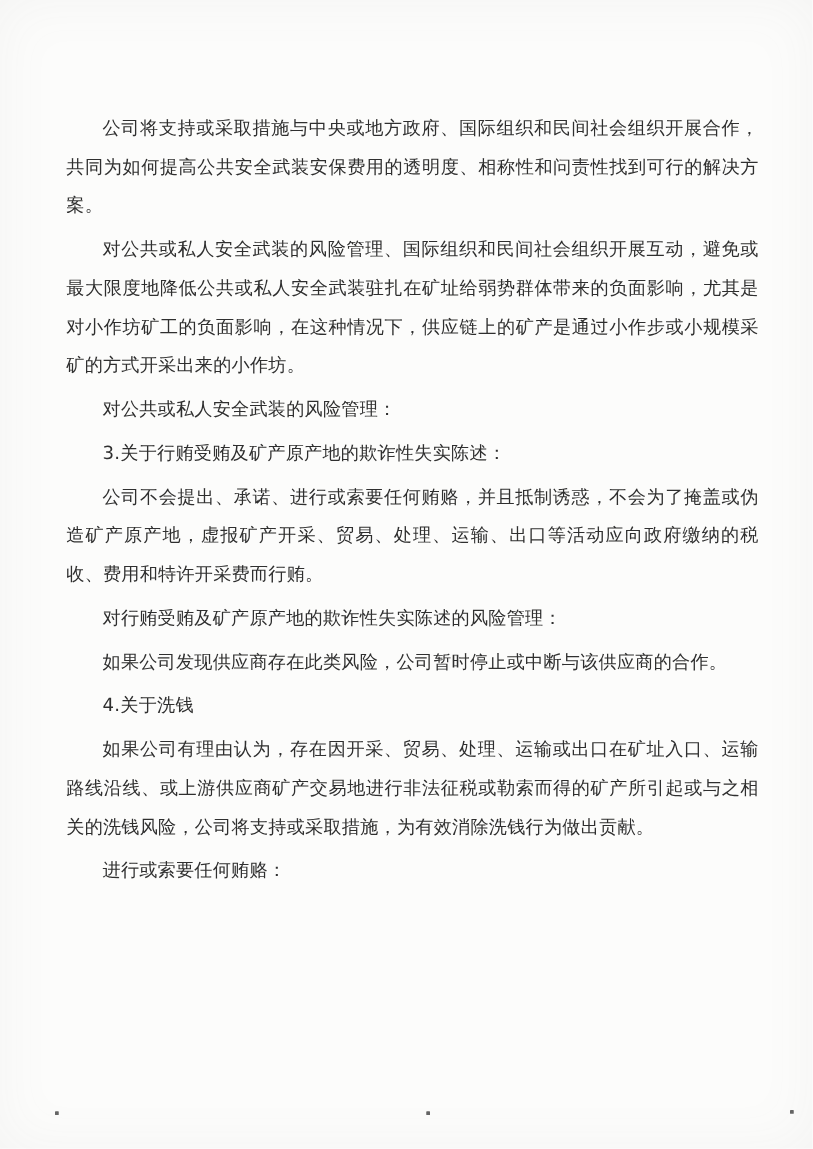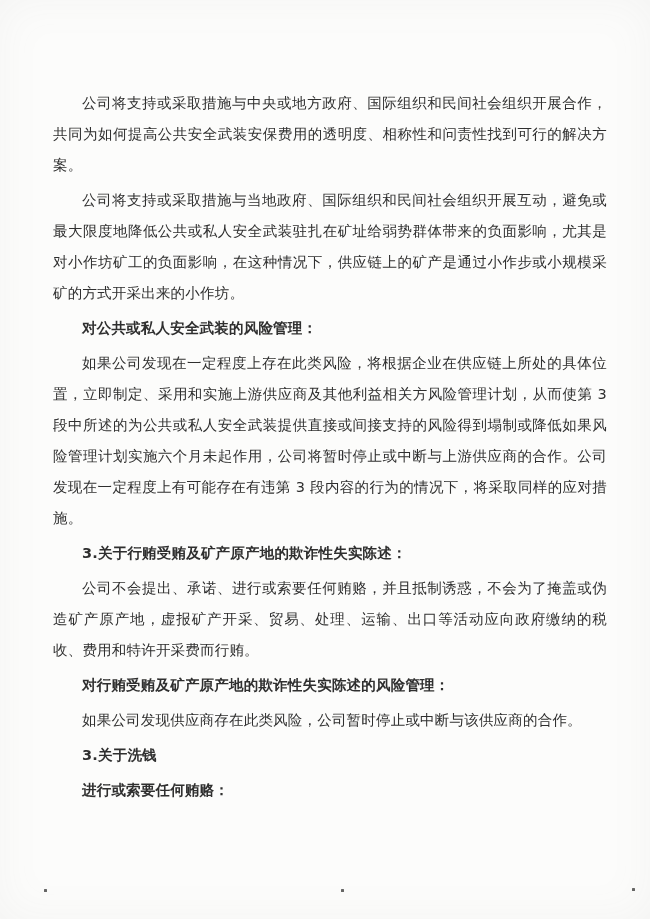--- a/index.html
+++ b/index.html
@@ -31,43 +31,43 @@
     font-size: 14.5px;
     line-height: 31px;
     letter-spacing: 0.2px;
     text-align: justify;
     text-indent: 2em;
     color: #2f2f2f;
     -webkit-font-smoothing: antialiased;
   }
   
   .content p.heading {
-    font-weight: bold;
+    font-weight: normal;
   }
   .dot {
     position: absolute;
     width: 3px;
     height: 3px;
     background: #4a4a4a;
     opacity: 0.85;
     border-radius: 0.5px;
   }
 </style>
 </head>
 <body>
 
 <div class="page">
   <div class="content">
     <p>公司将支持或采取措施与中央或地方政府、国际组织和民间社会组织开展合作，共同为如何提高公共安全武装安保费用的透明度、相称性和问责性找到可行的解决方案。</p>
-    <p>公司将支持或采取措施与当地政府、国际组织和民间社会组织开展互动，避免或最大限度地降低公共或私人安全武装驻扎在矿址给弱势群体带来的负面影响，尤其是对小作坊矿工的负面影响，在这种情况下，供应链上的矿产是通过小作步或小规模采矿的方式开采出来的小作坊。</p>
+    <p>对公共或私人安全武装的风险管理、国际组织和民间社会组织开展互动，避免或最大限度地降低公共或私人安全武装驻扎在矿址给弱势群体带来的负面影响，尤其是对小作坊矿工的负面影响，在这种情况下，供应链上的矿产是通过小作步或小规模采矿的方式开采出来的小作坊。</p>
     <p class="heading">对公共或私人安全武装的风险管理：</p>
-    <p>如果公司发现在一定程度上存在此类风险，将根据企业在供应链上所处的具体位置，立即制定、采用和实施上游供应商及其他利益相关方风险管理计划，从而使第 3 段中所述的为公共或私人安全武装提供直接或间接支持的风险得到塌制或降低如果风险管理计划实施六个月未起作用，公司将暂时停止或中断与上游供应商的合作。公司发现在一定程度上有可能存在有违第 3 段内容的行为的情况下，将采取同样的应对措施。</p>
     <p class="heading">3.关于行贿受贿及矿产原产地的欺诈性失实陈述：</p>
     <p>公司不会提出、承诺、进行或索要任何贿赂，并且抵制诱惑，不会为了掩盖或伪造矿产原产地，虚报矿产开采、贸易、处理、运输、出口等活动应向政府缴纳的税收、费用和特许开采费而行贿。</p>
     <p class="heading">对行贿受贿及矿产原产地的欺诈性失实陈述的风险管理：</p>
     <p>如果公司发现供应商存在此类风险，公司暂时停止或中断与该供应商的合作。</p>
-    <p class="heading">3.关于洗钱</p>
+    <p class="heading">4.关于洗钱</p>
+    <p>如果公司有理由认为，存在因开采、贸易、处理、运输或出口在矿址入口、运输路线沿线、或上游供应商矿产交易地进行非法征税或勒索而得的矿产所引起或与之相关的洗钱风险，公司将支持或采取措施，为有效消除洗钱行为做出贡献。</p>
     <p class="heading">进行或索要任何贿赂：</p>
   </div>
 <div class="dot" style="left: 44px; top: 889px;"></div>
     <div class="dot" style="left: 341px; top: 889px;"></div>
     <div class="dot" style="left: 632px; top: 888px;"></div>
   </div>
 
 </body></html>

